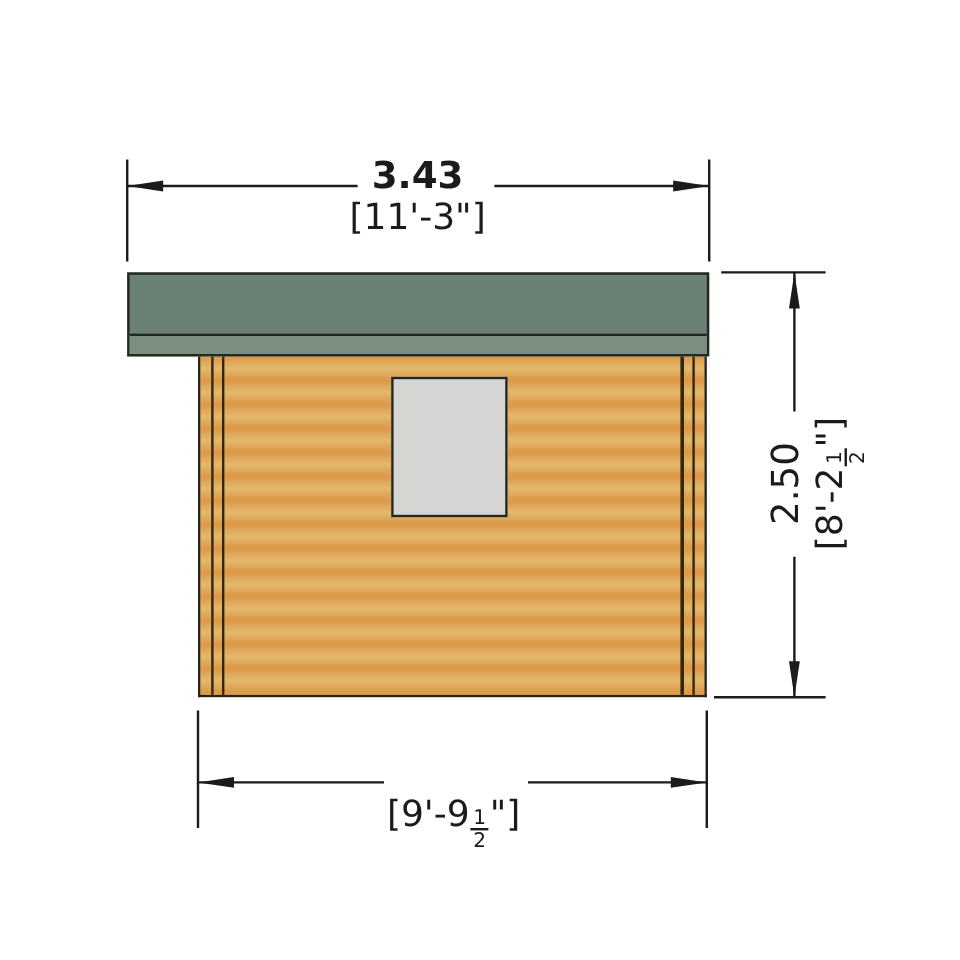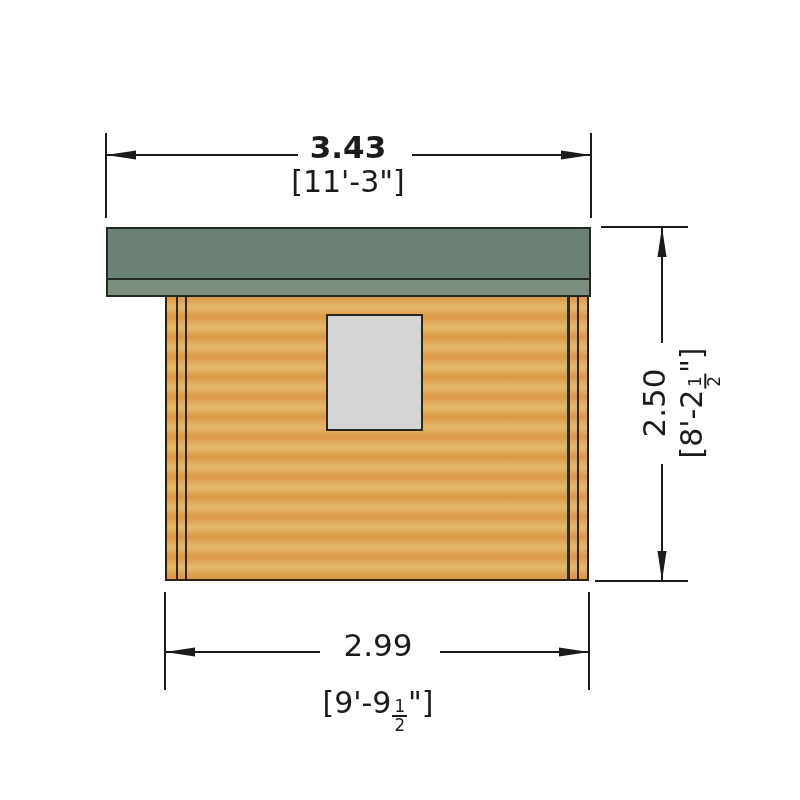--- a/index.html
+++ b/index.html
@@ -54,21 +54,21 @@
   svg.dims path{stroke:var(--ink,#1b1b1b);stroke-width:2;fill:none;}
   svg.dims polygon{fill:var(--ink,#1b1b1b);stroke:none;}
 
   
   .dim-text{position:absolute;z-index:6;text-align:center;white-space:nowrap;}
   .metric{font-size:31px;line-height:34px;}
   .imperial{font-size:30px;line-height:34px;}
   .dt-top-metric{left:248px;top:130px;width:200px;font-weight:bold;}
   .dt-top-imperial{left:248px;top:165px;width:200px;}
   .dt-bottom-metric{left:278px;top:628px;width:200px;}
-  .dt-bottom-imperial{left:278px;top:662px;width:200px;margin-top:24px;}
+  .dt-bottom-imperial{left:278px;top:662px;width:200px;}
   .dt-side{
     left:680px;top:403px;width:auto;
     transform:translate(-50%,-50%) rotate(-90deg);
   }
   .dt-side .metric{line-height:37px;}
   .dt-side .imperial{line-height:37px;}
 
   .frac{
     display:inline-flex;flex-direction:column;align-items:center;
     font-size:0.56em;line-height:1.02;vertical-align:0.05em;margin:0 1px;
@@ -121,19 +121,18 @@
   <div class="dim-text dt-top-imperial imperial">[11'-3"]</div>
 
   <div class="dim-text dt-side">
     <div class="metric">2.50</div>
     <div class="imperial"><span>[8'-2</span><span class="frac">
           <span class="num">1</span>
           <span class="den">2</span>
         </span><span>"]</span></div>
   </div>
 
-  <div class="dim-text dt-bottom-metric metric">2.99</div>
   <div class="dim-text dt-bottom-imperial imperial"><span>[9'-9</span><span class="frac">
         <span class="num">1</span>
         <span class="den">2</span>
       </span><span>"]</span></div>
 
 </div>
 
 </body></html>

